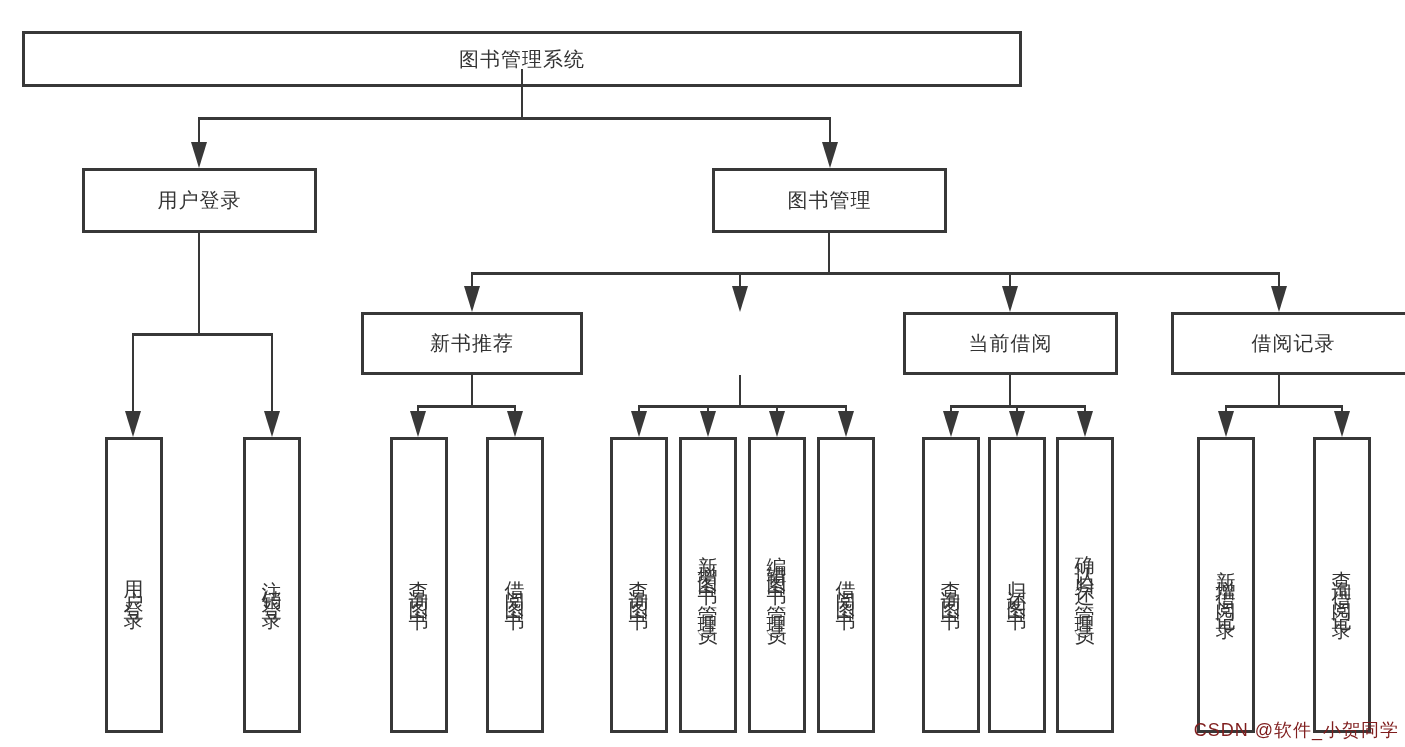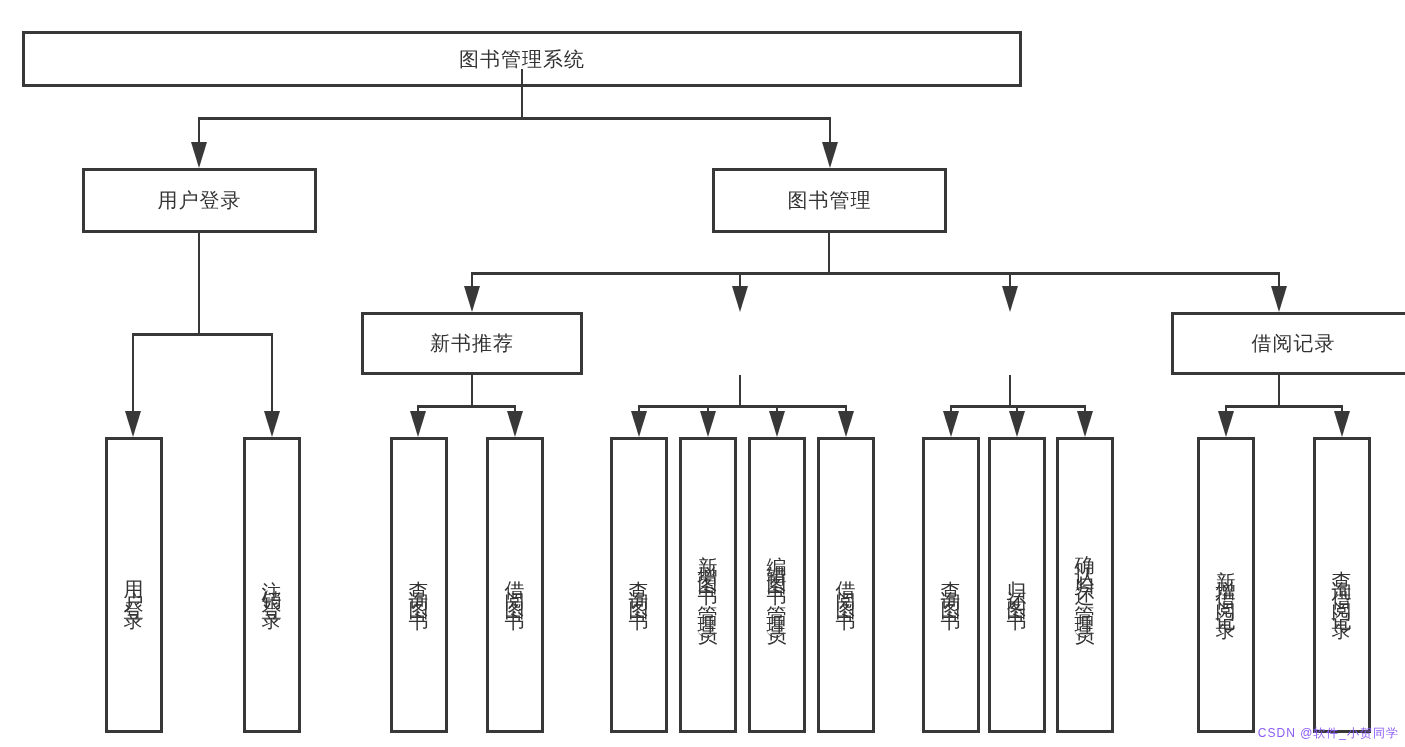--- a/index.html
+++ b/index.html
@@ -67,22 +67,22 @@
     width: 0;
     height: 0;
     border-left: 8px solid transparent;
     border-right: 8px solid transparent;
     border-top: 26px solid #383838;
   }
   .watermark {
     position: absolute;
     right: 6px;
     bottom: 5px;
-    font-size: 12px;
-    color: #8b5cf6;
+    font-size: 18px;
+    color: #7f1d1d;
     letter-spacing: 1px;
   }
 </style>
 </head>
 <body>
 
 <div id="canvas">
 
   <div class="hbox" style="left:22px; top:31px; width:1000px; height:56px;justify-content:center;">
     <span>图书管理系统</span>
@@ -116,20 +116,23 @@
   <div class="vline" style="left:739px; top:272px; height:16px;"></div>
   <div class="arrow" style="left:732px; top:286px;"></div>
   <div class="vline" style="left:1009px; top:272px; height:16px;"></div>
   <div class="arrow" style="left:1002px; top:286px;"></div>
   <div class="vline" style="left:1278px; top:272px; height:16px;"></div>
   <div class="arrow" style="left:1271px; top:286px;"></div>
 
   <div class="hbox" style="left:361px; top:312px; width:222px; height:63px;align-items:center;">
     <span>新书推荐</span>
   </div>
+  <div class="hbox" style="left:903px; top:312px; width:215px; height:63px;">
+    <span>当前借阅</span>
+  </div>
   <div class="hbox" style="left:1171px; top:312px; width:245px; height:63px;">
     <span>借阅记录</span>
   </div>
 
   <div class="vline" style="left:471px; top:375px; height:31px;"></div>
   <div class="hline" style="left:417px; top:405px; width:99px;"></div>
   <div class="vline" style="left:417px; top:405px; height:10px;"></div>
   <div class="arrow" style="left:410px; top:411px;"></div>
   <div class="vline" style="left:514px; top:405px; height:10px;"></div>
   <div class="arrow" style="left:507px; top:411px;"></div>

